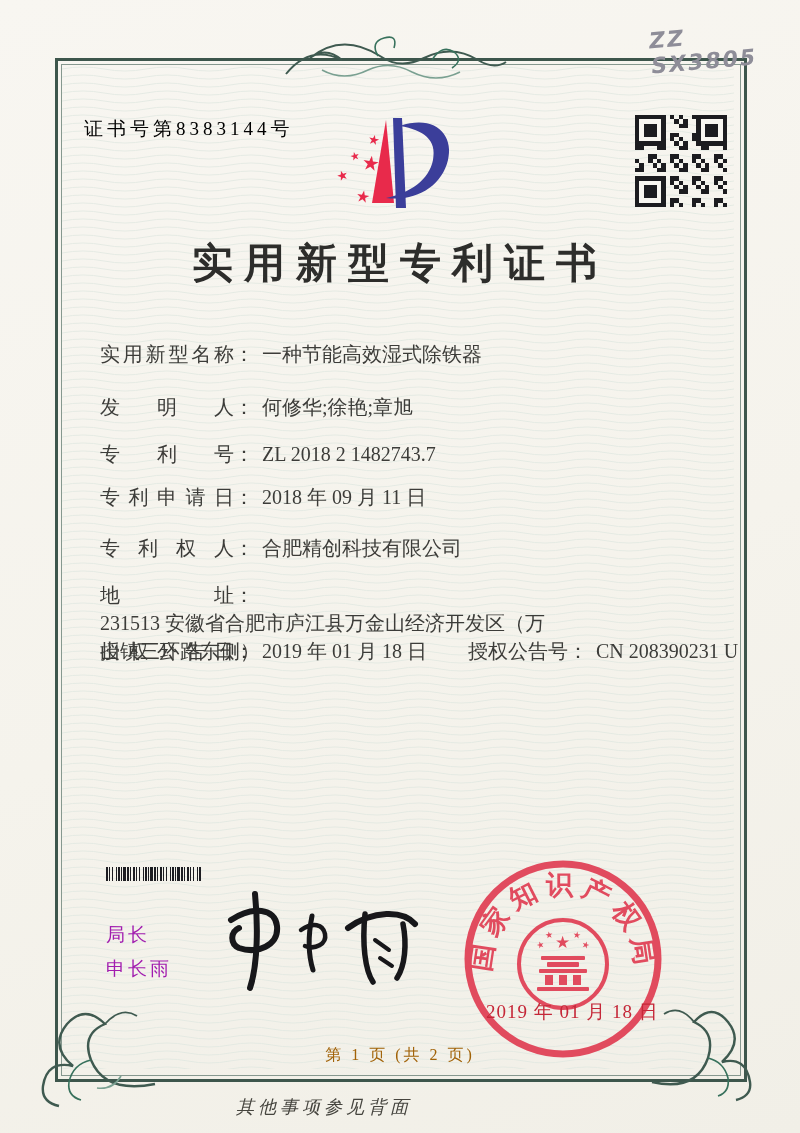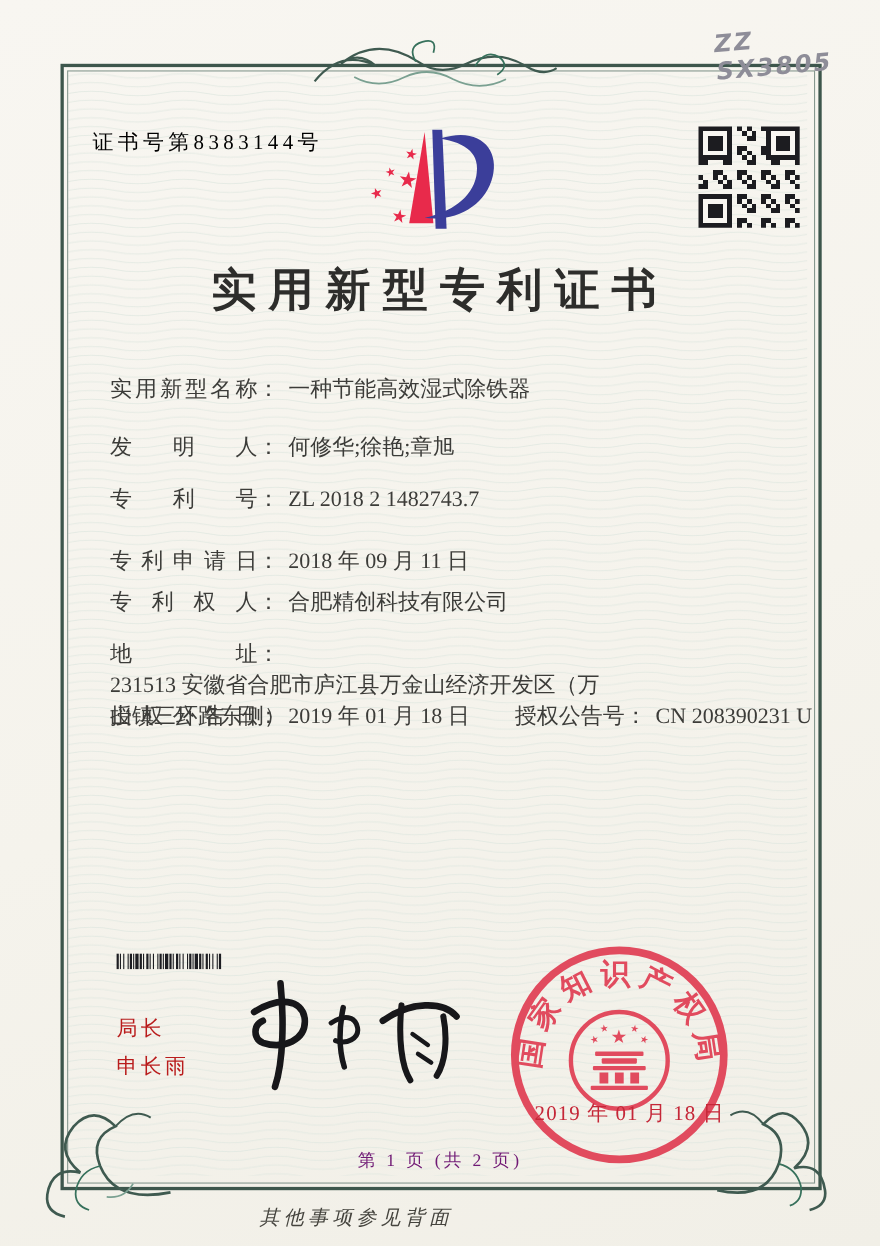--- a/index.html
+++ b/index.html
@@ -33,27 +33,27 @@
   }
   .colon{display:inline-block;vertical-align:top;margin-right:8px;}
   .val{display:inline-block;vertical-align:top;max-width:455px;}
   .grant2{position:absolute;left:352px;top:0;white-space:nowrap;margin-left:16px;}
   .paras{left:100px;top:666px;width:608px;z-index:2;color:#45443e;
     font-size:17.5px;line-height:29px;text-align:justify;}
   .paras p{margin:0;text-indent:2em;}
   .barcode{left:106px;top:867px;height:14px;z-index:2;font-size:0;}
   .barcode span{display:inline-block;height:14px;vertical-align:top;}
   .signer{left:106px;z-index:2;font-family:"Liberation Sans","DejaVu Sans",sans-serif;
-    font-size:19px;color:#b91c1c;letter-spacing:3px;}
+    font-size:19px;color:#a21caf;letter-spacing:3px;}
   .signature{left:215px;top:882px;z-index:3;}
   .seal{left:460px;top:856px;z-index:3;opacity:.9;}
   .seal-date{left:486px;top:999px;z-index:4;color:#c52738;font-size:19px;
     letter-spacing:1px;white-space:nowrap;}
   .page-info{left:0;top:1045px;width:800px;text-align:center;font-size:16px;
-    letter-spacing:3px;color:#701a75;z-index:2;}
+    letter-spacing:3px;color:#a16207;z-index:2;}
   .back-note{left:0;top:1095px;width:648px;text-align:center;font-size:18px;
     letter-spacing:4px;color:#45443e;font-style:italic;z-index:2;}
   .flourish{z-index:3;}
 </style>
 </head>
 <body>
 
 <svg class="abs guilloche" width="672" height="1004">
   <defs>
     <pattern id="wav" width="84" height="8" patternUnits="userSpaceOnUse">
@@ -216,21 +216,21 @@
 
 <div class="abs row" style="top:340px">
   <span class="lbl">实用新型名称</span><span class="colon">：</span><span class="val">一种节能高效湿式除铁器</span>
 </div>
 <div class="abs row" style="top:393px">
   <span class="lbl">发明人</span><span class="colon">：</span><span class="val">何修华;徐艳;章旭</span>
 </div>
 <div class="abs row" style="top:440px">
   <span class="lbl">专利号</span><span class="colon">：</span><span class="val">ZL 2018 2 1482743.7</span>
 </div>
-<div class="abs row" style="top:496px">
+<div class="abs row" style="top:483px">
   <span class="lbl">专利申请日</span><span class="colon">：</span><span class="val">2018 年 09 月 11 日</span>
 </div>
 <div class="abs row" style="top:534px">
   <span class="lbl">专利权人</span><span class="colon">：</span><span class="val">合肥精创科技有限公司</span>
 </div>
 <div class="abs row" style="top:581px">
   <span class="lbl">地址</span><span class="colon">：</span><span class="val">231513 安徽省合肥市庐江县万金山经济开发区（万山镇三环路东侧）</span>
 </div>
 <div class="abs row" style="top:637px;position:absolute">
   <span class="lbl">授权公告日</span><span class="colon">：</span><span class="val">2019 年 01 月 18 日</span>

